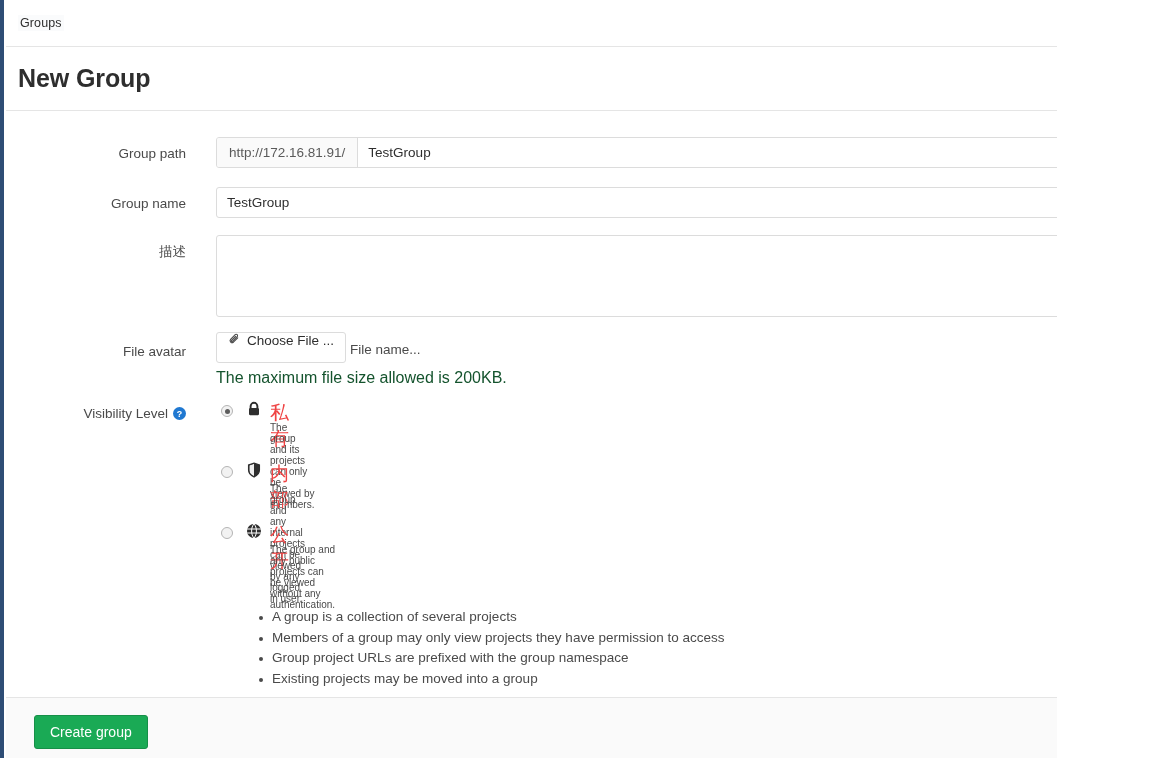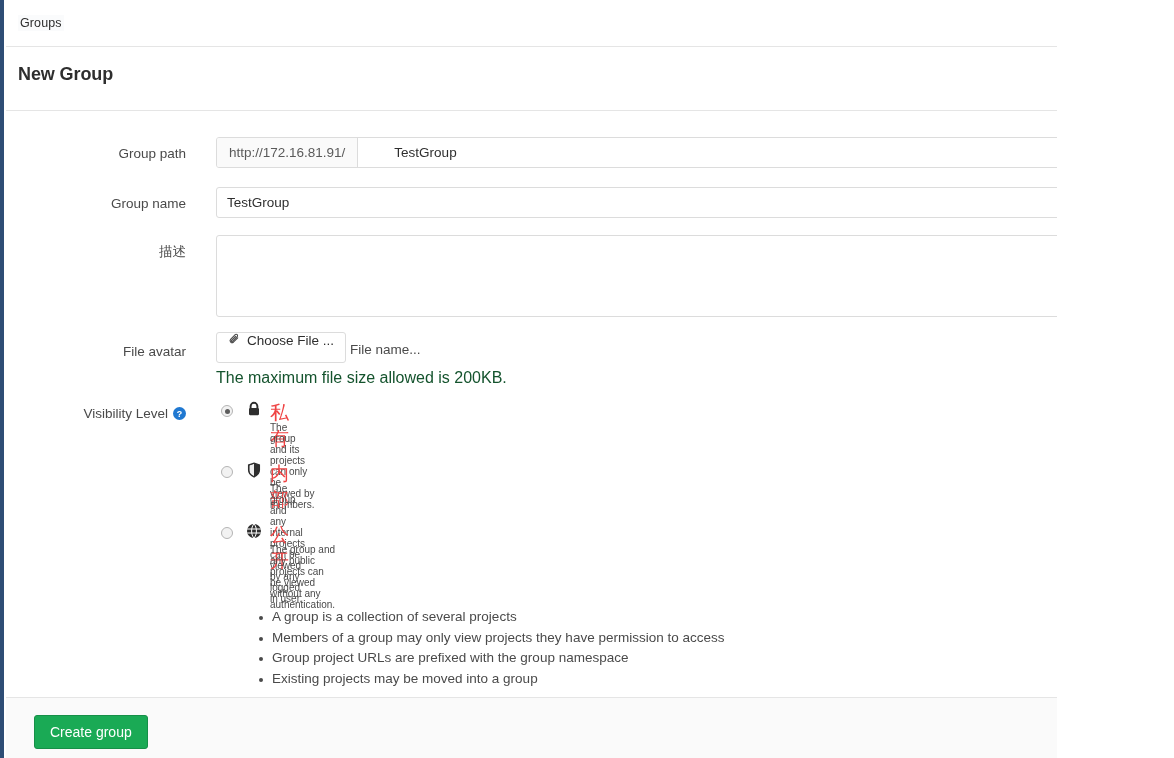--- a/index.html
+++ b/index.html
@@ -52,21 +52,21 @@
   .title-bar {
     position: absolute;
     left: 6px; top: 47px;
     width: 1168px; height: 64px;
     border-bottom: 1px solid #e5e5e5;
     background: #ffffff;
   }
   .page-title {
     position: absolute;
     left: 12px; top: 17px;
-    font-size: 18px;
+    font-size: 25px;
     font-weight: bold;
     color: #2e2e2e;
     letter-spacing: -0.1px;
   }
 
   
   .form-area {
     position: absolute;
     left: 6px; top: 111px;
     width: 1168px; height: 586px;
@@ -94,21 +94,20 @@
     align-items: center;
     font-family: "Liberation Sans", sans-serif;
   }
   .input-group {
     position: absolute;
     display: flex;
     border: 1px solid #dcdcdc;
     border-radius: 3px;
     overflow: hidden;
     background: #ffffff;
-    gap: 26px;
   }
   .input-prefix {
     background: #fafafa;
     border-right: 1px solid #dcdcdc;
     padding: 0 12px;
     display: flex;
     align-items: center;
     font-size: 13.5px;
     color: #5a5a5a;
     white-space: nowrap;

